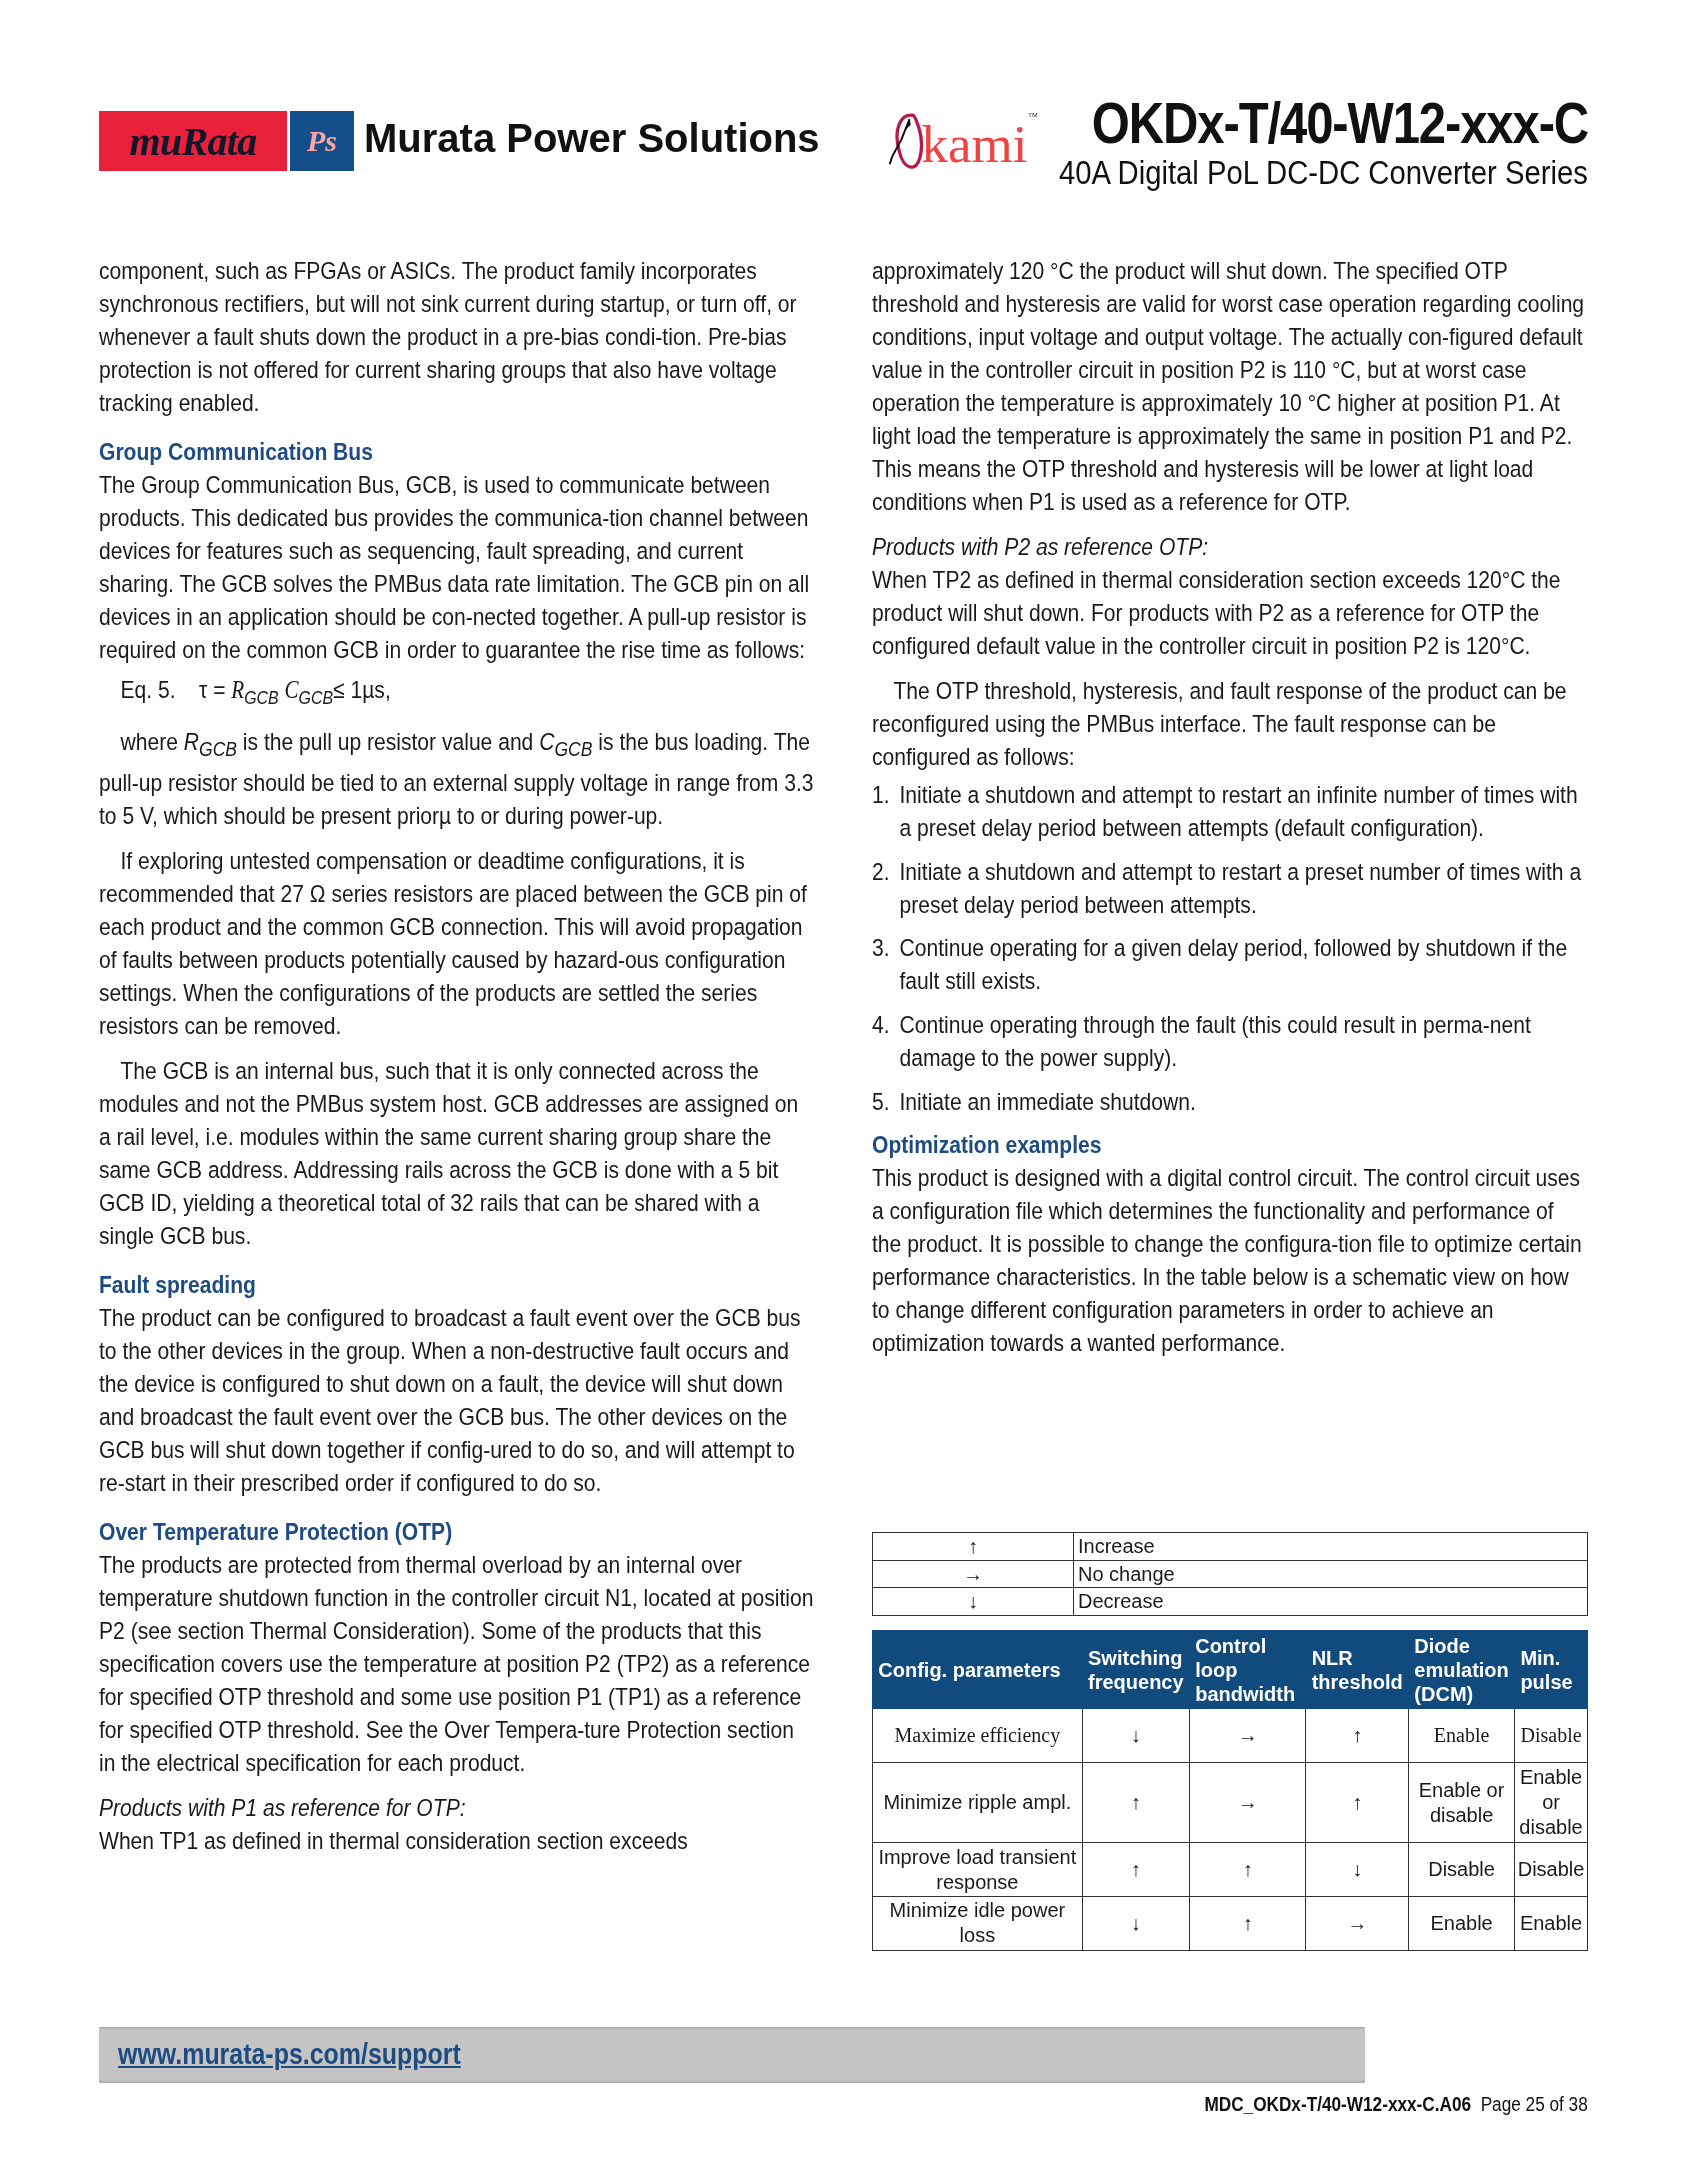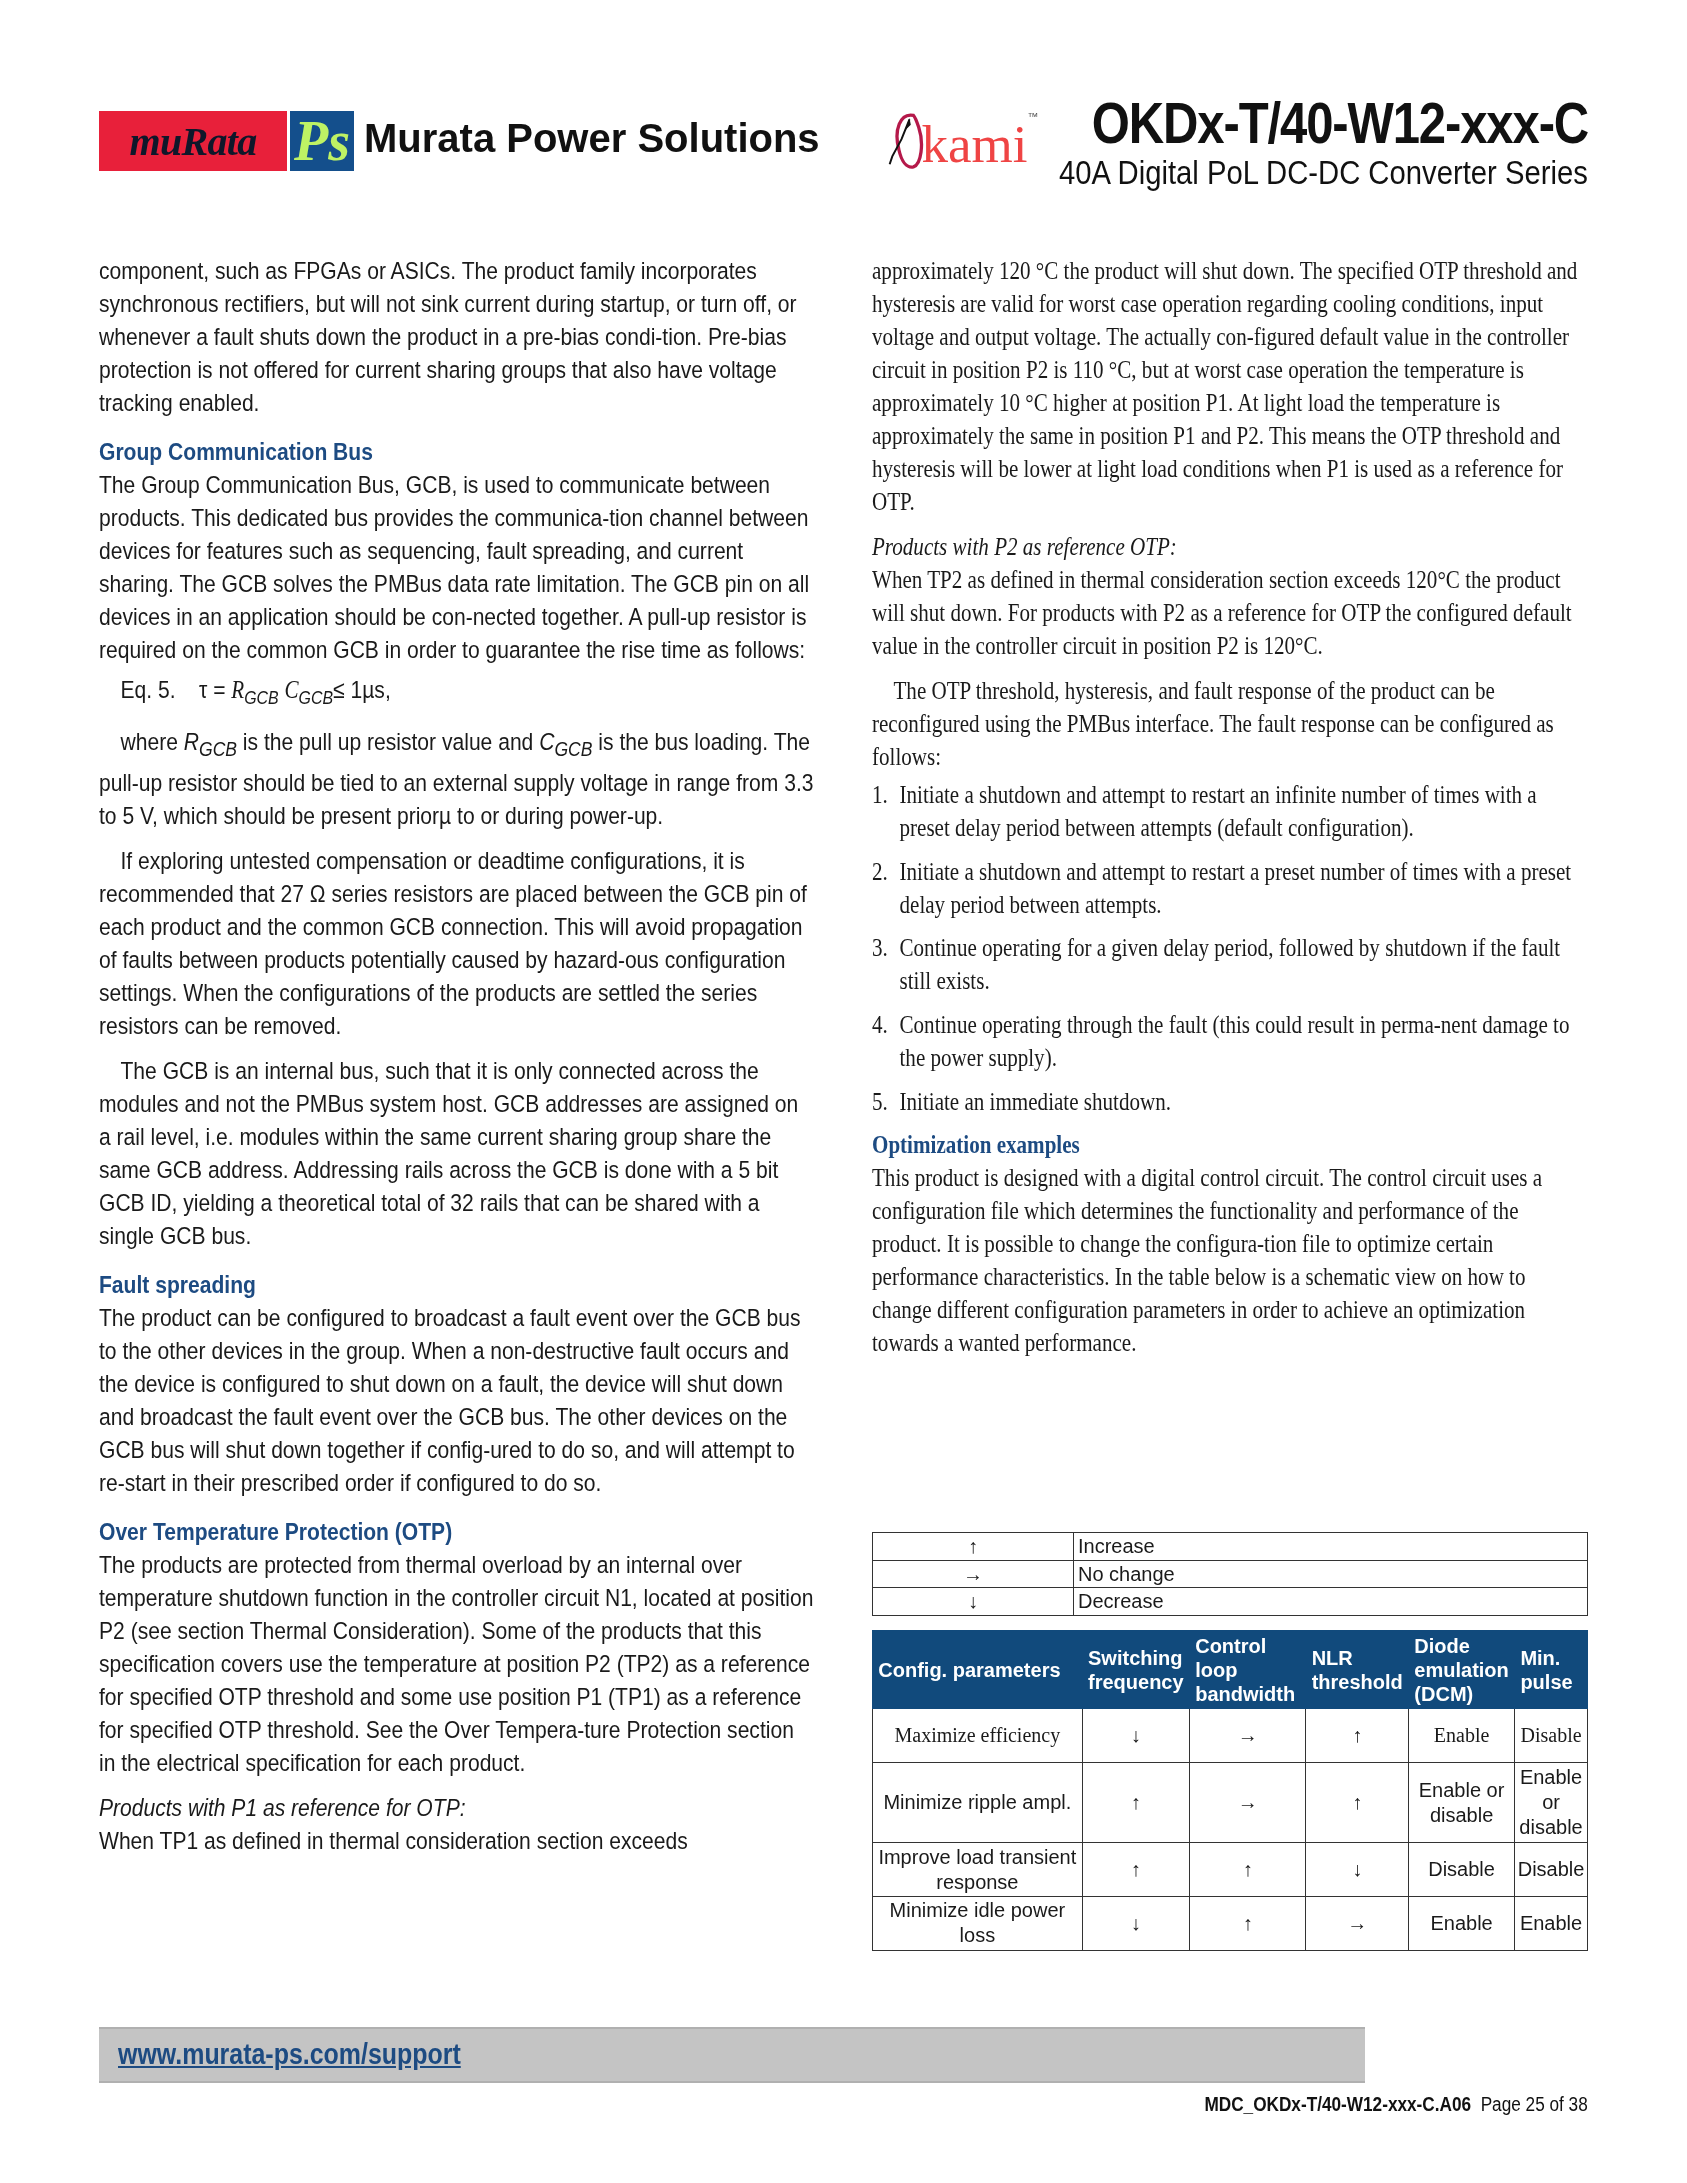--- a/index.html
+++ b/index.html
@@ -7,38 +7,38 @@
          font-family: "Liberation Sans", "DejaVu Sans", sans-serif; color: #1a1a1a; }
 
   
   .hdr { position: absolute; left: 0; top: 0; width: 1687px; height: 212px; }
   .logo-murata { position: absolute; left: 99px; top: 111px; width: 188px; height: 60px;
                  background: #e8203a; display: flex; align-items: center; justify-content: center; }
   .logo-murata span { color: #0f172a; font-family: "Liberation Serif", serif; font-style: italic;
                       font-weight: bold; font-size: 40px; letter-spacing: -0.7px; }
   .logo-ps { position: absolute; left: 290px; top: 111px; width: 64px; height: 60px;
              background: #144f8c; display: flex; align-items: center; justify-content: center; }
-  .logo-ps span { color: #bef264; font-family: "Liberation Serif", serif; font-style: italic;
-                  font-weight: bold; font-size: 56px; }
+  .logo-ps span { color: #fca5a5; font-family: "Liberation Serif", serif; font-style: italic;
+                  font-weight: bold; font-size: 30px; }
   .brand-name { position: absolute; left: 364px; top: 116px; font-size: 40px; font-weight: bold;
                 color: #111; letter-spacing: 0px; }
 
   .okami { position: absolute; left: 887px; top: 98px; height: 73px; display: flex; align-items: flex-end; }
   .okami-mark { width: 37px; height: 61px; }
   .okami-text { font-family: "Liberation Serif", serif; font-size: 53px; color: #ef4444; line-height: 1; margin-left: -2.6px; }
   .okami-tm { font-size: 10.6px; color: #555; align-self: flex-start; margin-top: 12px; }
   .product-title { position: absolute; right: 99px; top: 90px; font-size: 57px; font-weight: bold;
                    color: #111; letter-spacing: -1.3px; transform: scaleX(0.86); transform-origin: right center; }
   .product-sub { position: absolute; right: 99px; top: 153px; font-size: 34px; color: #111;
                  transform: scaleX(0.86); transform-origin: right center; }
 
   
   .col { position: absolute; top: 254px; font-size: 24.5px; line-height: 33px; color: #1a1a1a; }
   .col-left { left: 99px; width: 715px; }
-  .col-right { left: 872px; width: 716px; font-family: Liberation Serif, serif; }
+  .col-right { left: 872px; width: 716px; }
   .col p { margin: 0; }
   .narrow { display: inline-block; transform: scaleX(0.86); transform-origin: left top; width: 116.3%; }
   h3 { margin: 0; font-size: 24.5px; font-weight: bold; color: #1d4b82; line-height: 33px; }
   .gap-s { height: 12px; }
   .gap-m { height: 16px; }
   .indent { text-indent: 25px; }
   .eq { padding-left: 25px; margin: 6.6px 0 12px 0 !important; }
   .eq i { font-family: "Liberation Serif", serif; }
   .eq sub { font-size: 18.5px; font-style: italic; }
   .ital { font-style: italic; }

